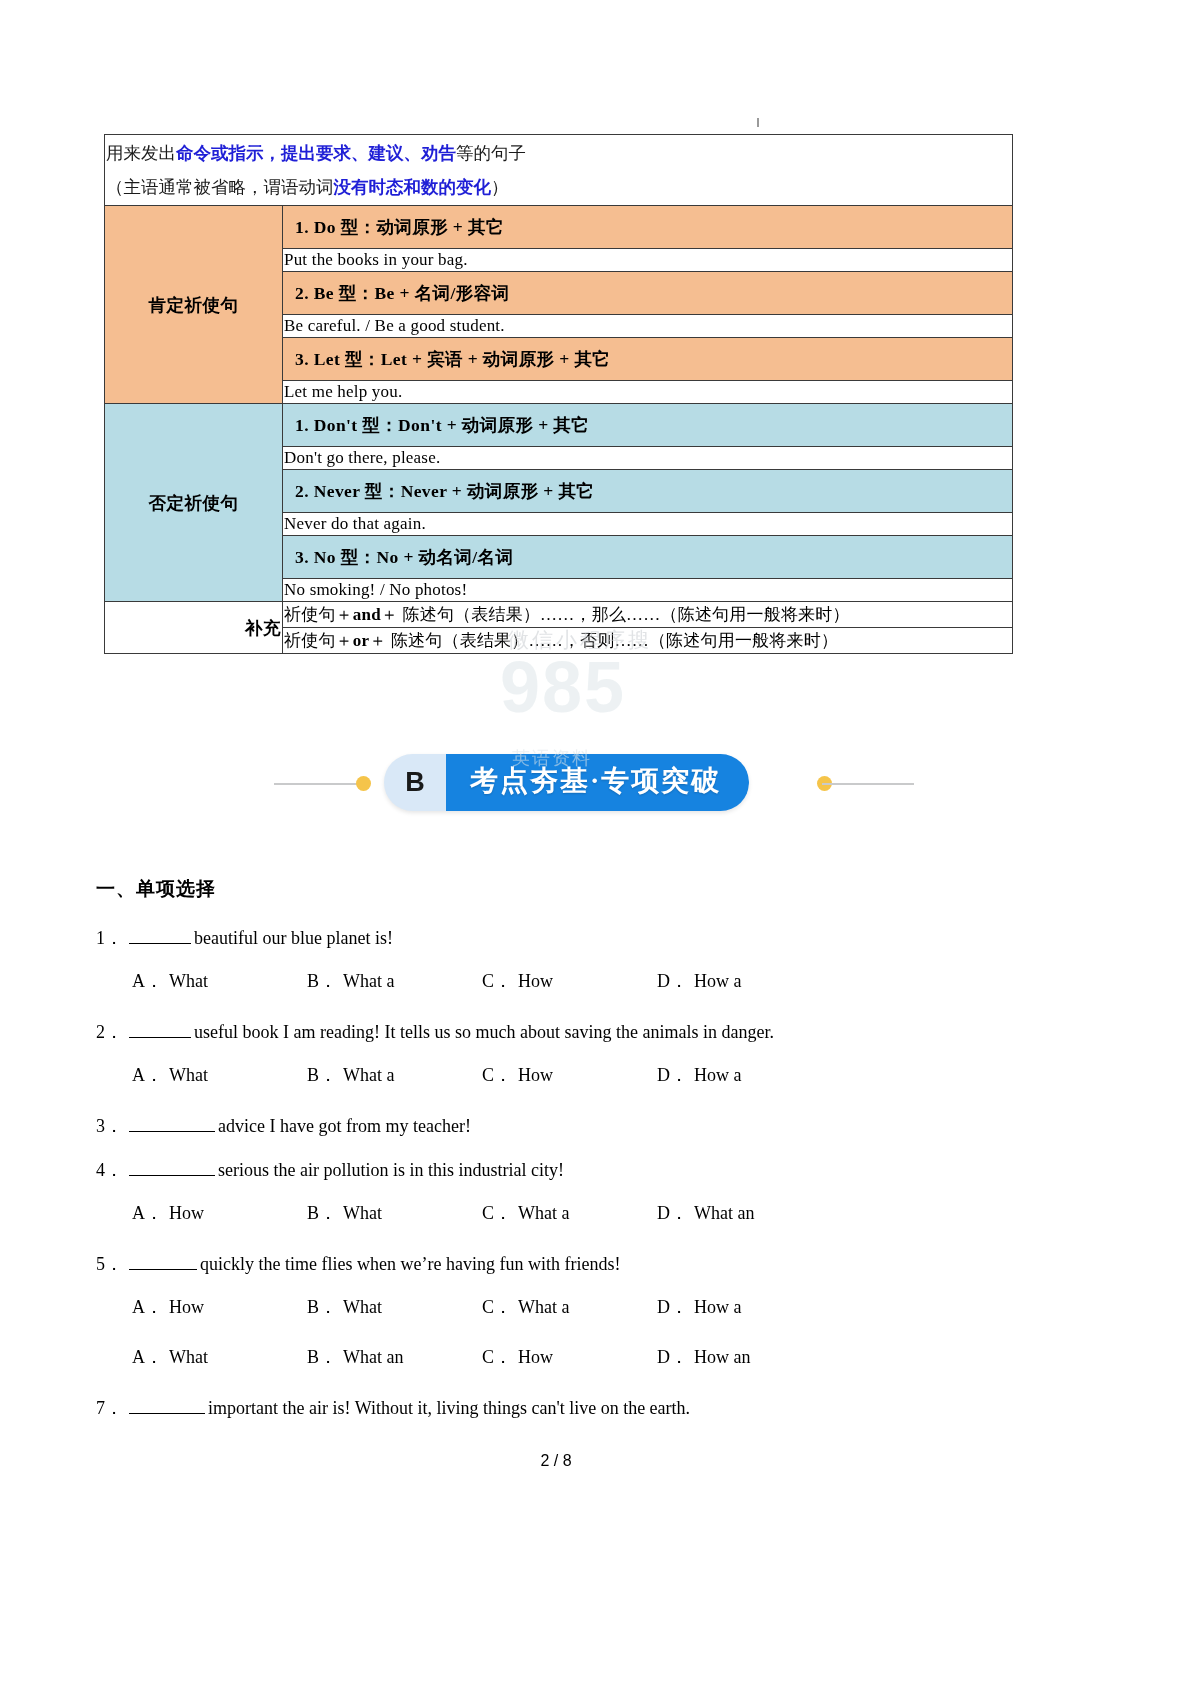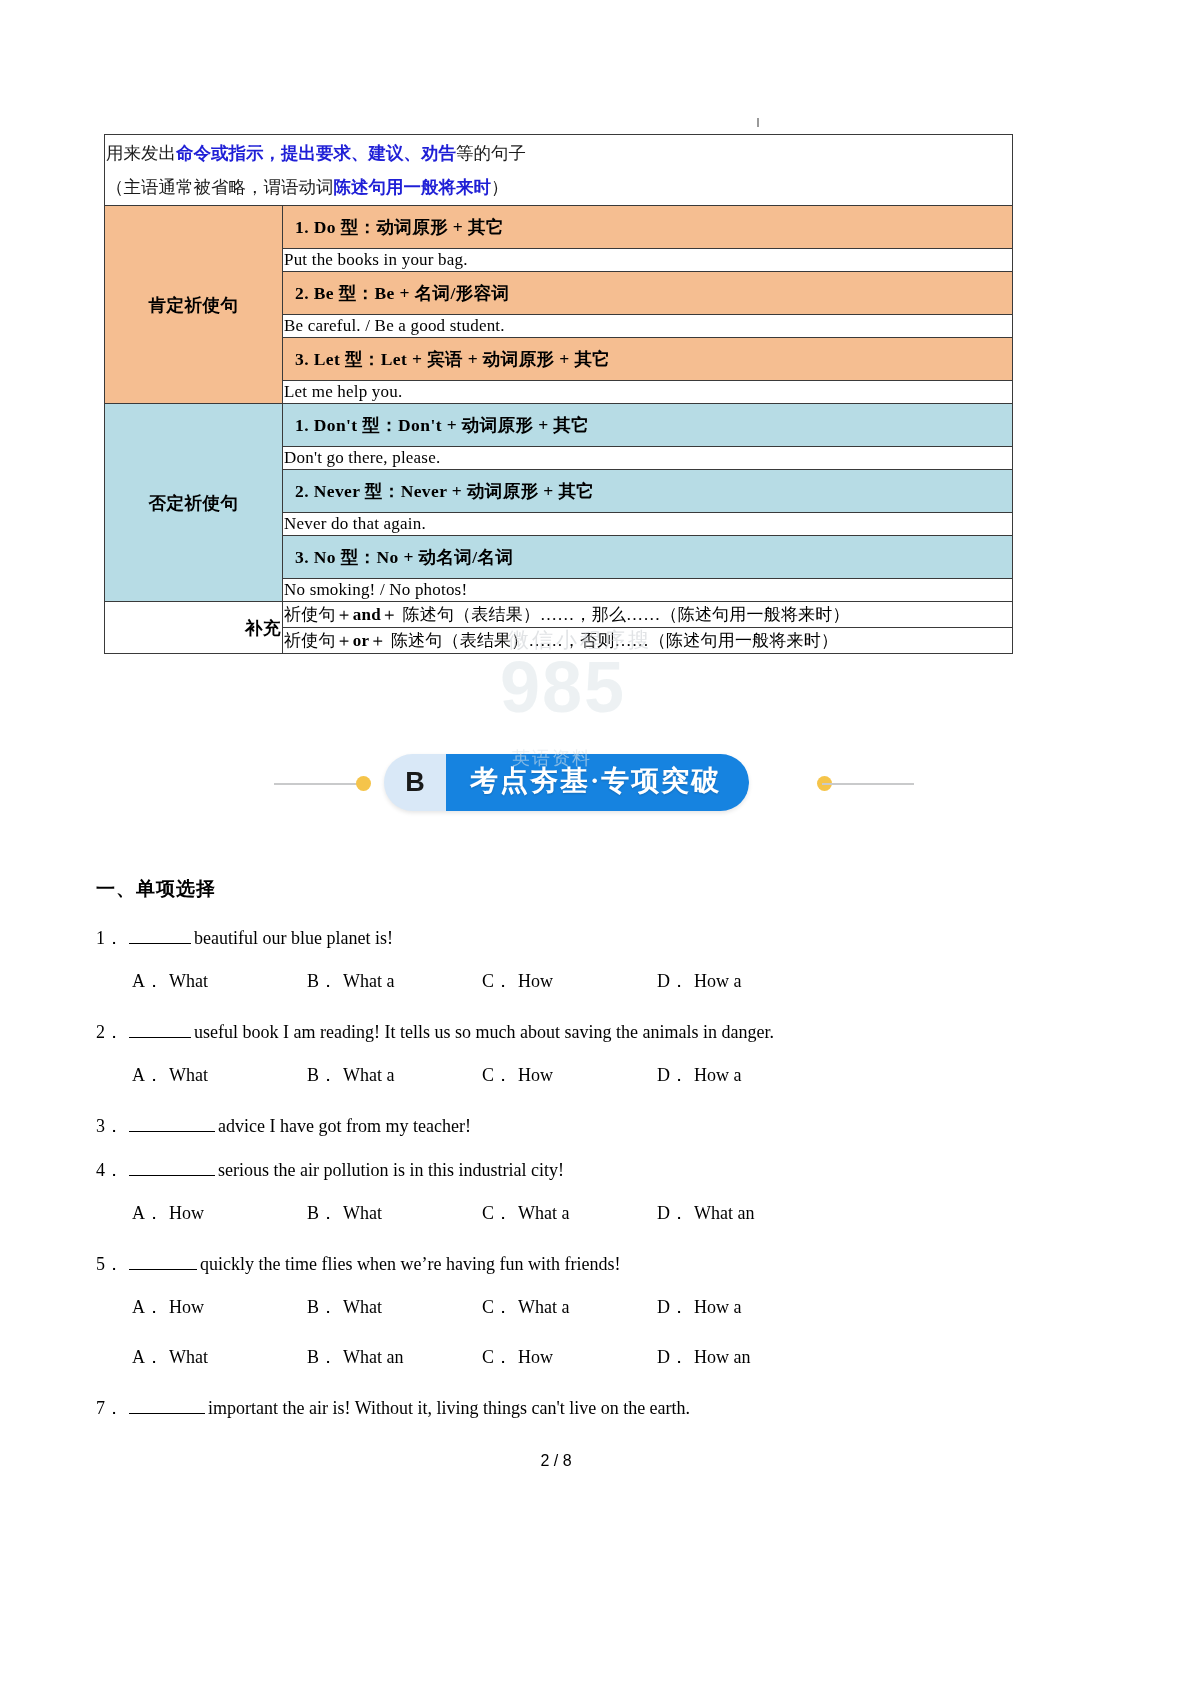--- a/index.html
+++ b/index.html
@@ -262,21 +262,21 @@
     <table class="grammar">
       <colgroup>
         <col style="width:178px">
         <col style="width:730px">
       </colgroup>
       <tbody>
 
         <tr>
           <td class="intro-cell" colspan="2">
             <div><span>用来发出</span><span class="blue">命令或指示，提出要求、建议、劝告</span><span>等的句子</span></div>
-            <div><span>（主语通常被省略，谓语动词</span><span class="blue">陈述句用一般将来时</span><span>）</span></div>
+            <div><span>（主语通常被省略，谓语动词</span><span class="blue">没有时态和数的变化</span><span>）</span></div>
           </td>
         </tr>
 
         <tr class="pattern-row">
           <td class="cat-cell cat-affirm" rowspan="6">肯定祈使句</td>
           <td class="body pattern-orange">1. Do 型：动词原形 + 其它</td>
         </tr>
         <tr>
           <td class="example-cell">Put the books in your bag.</td>
         </tr>

